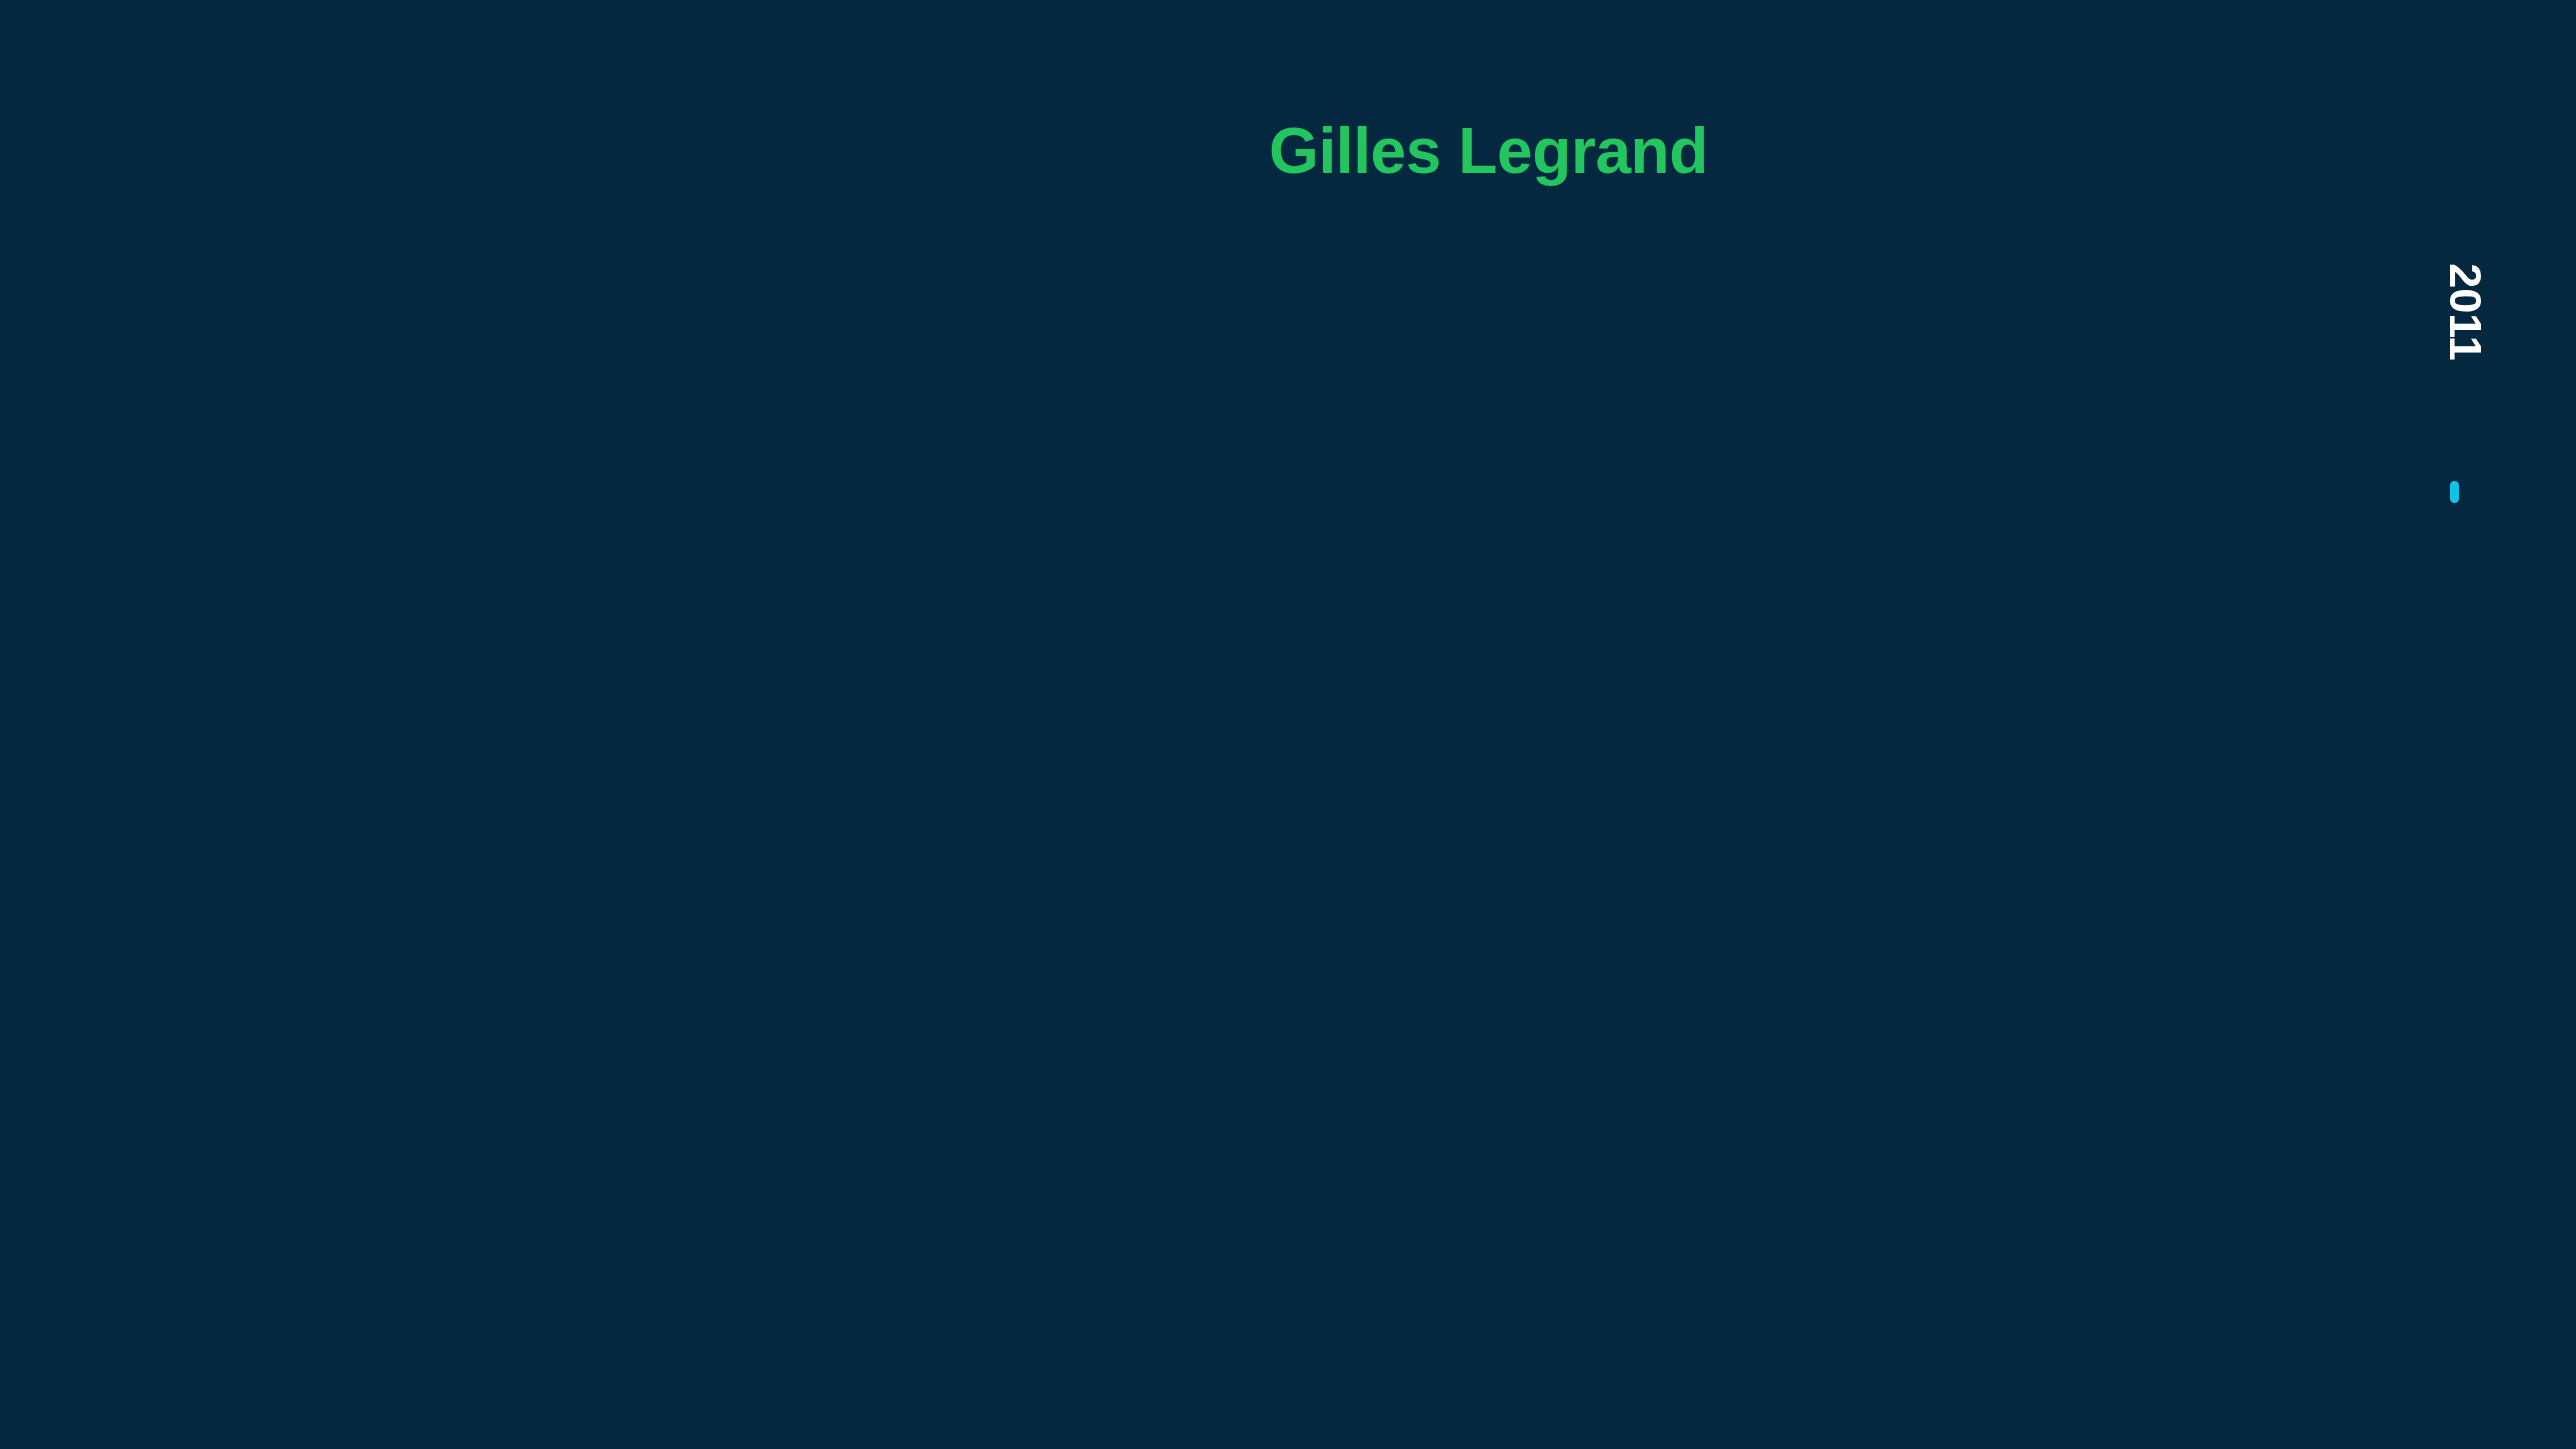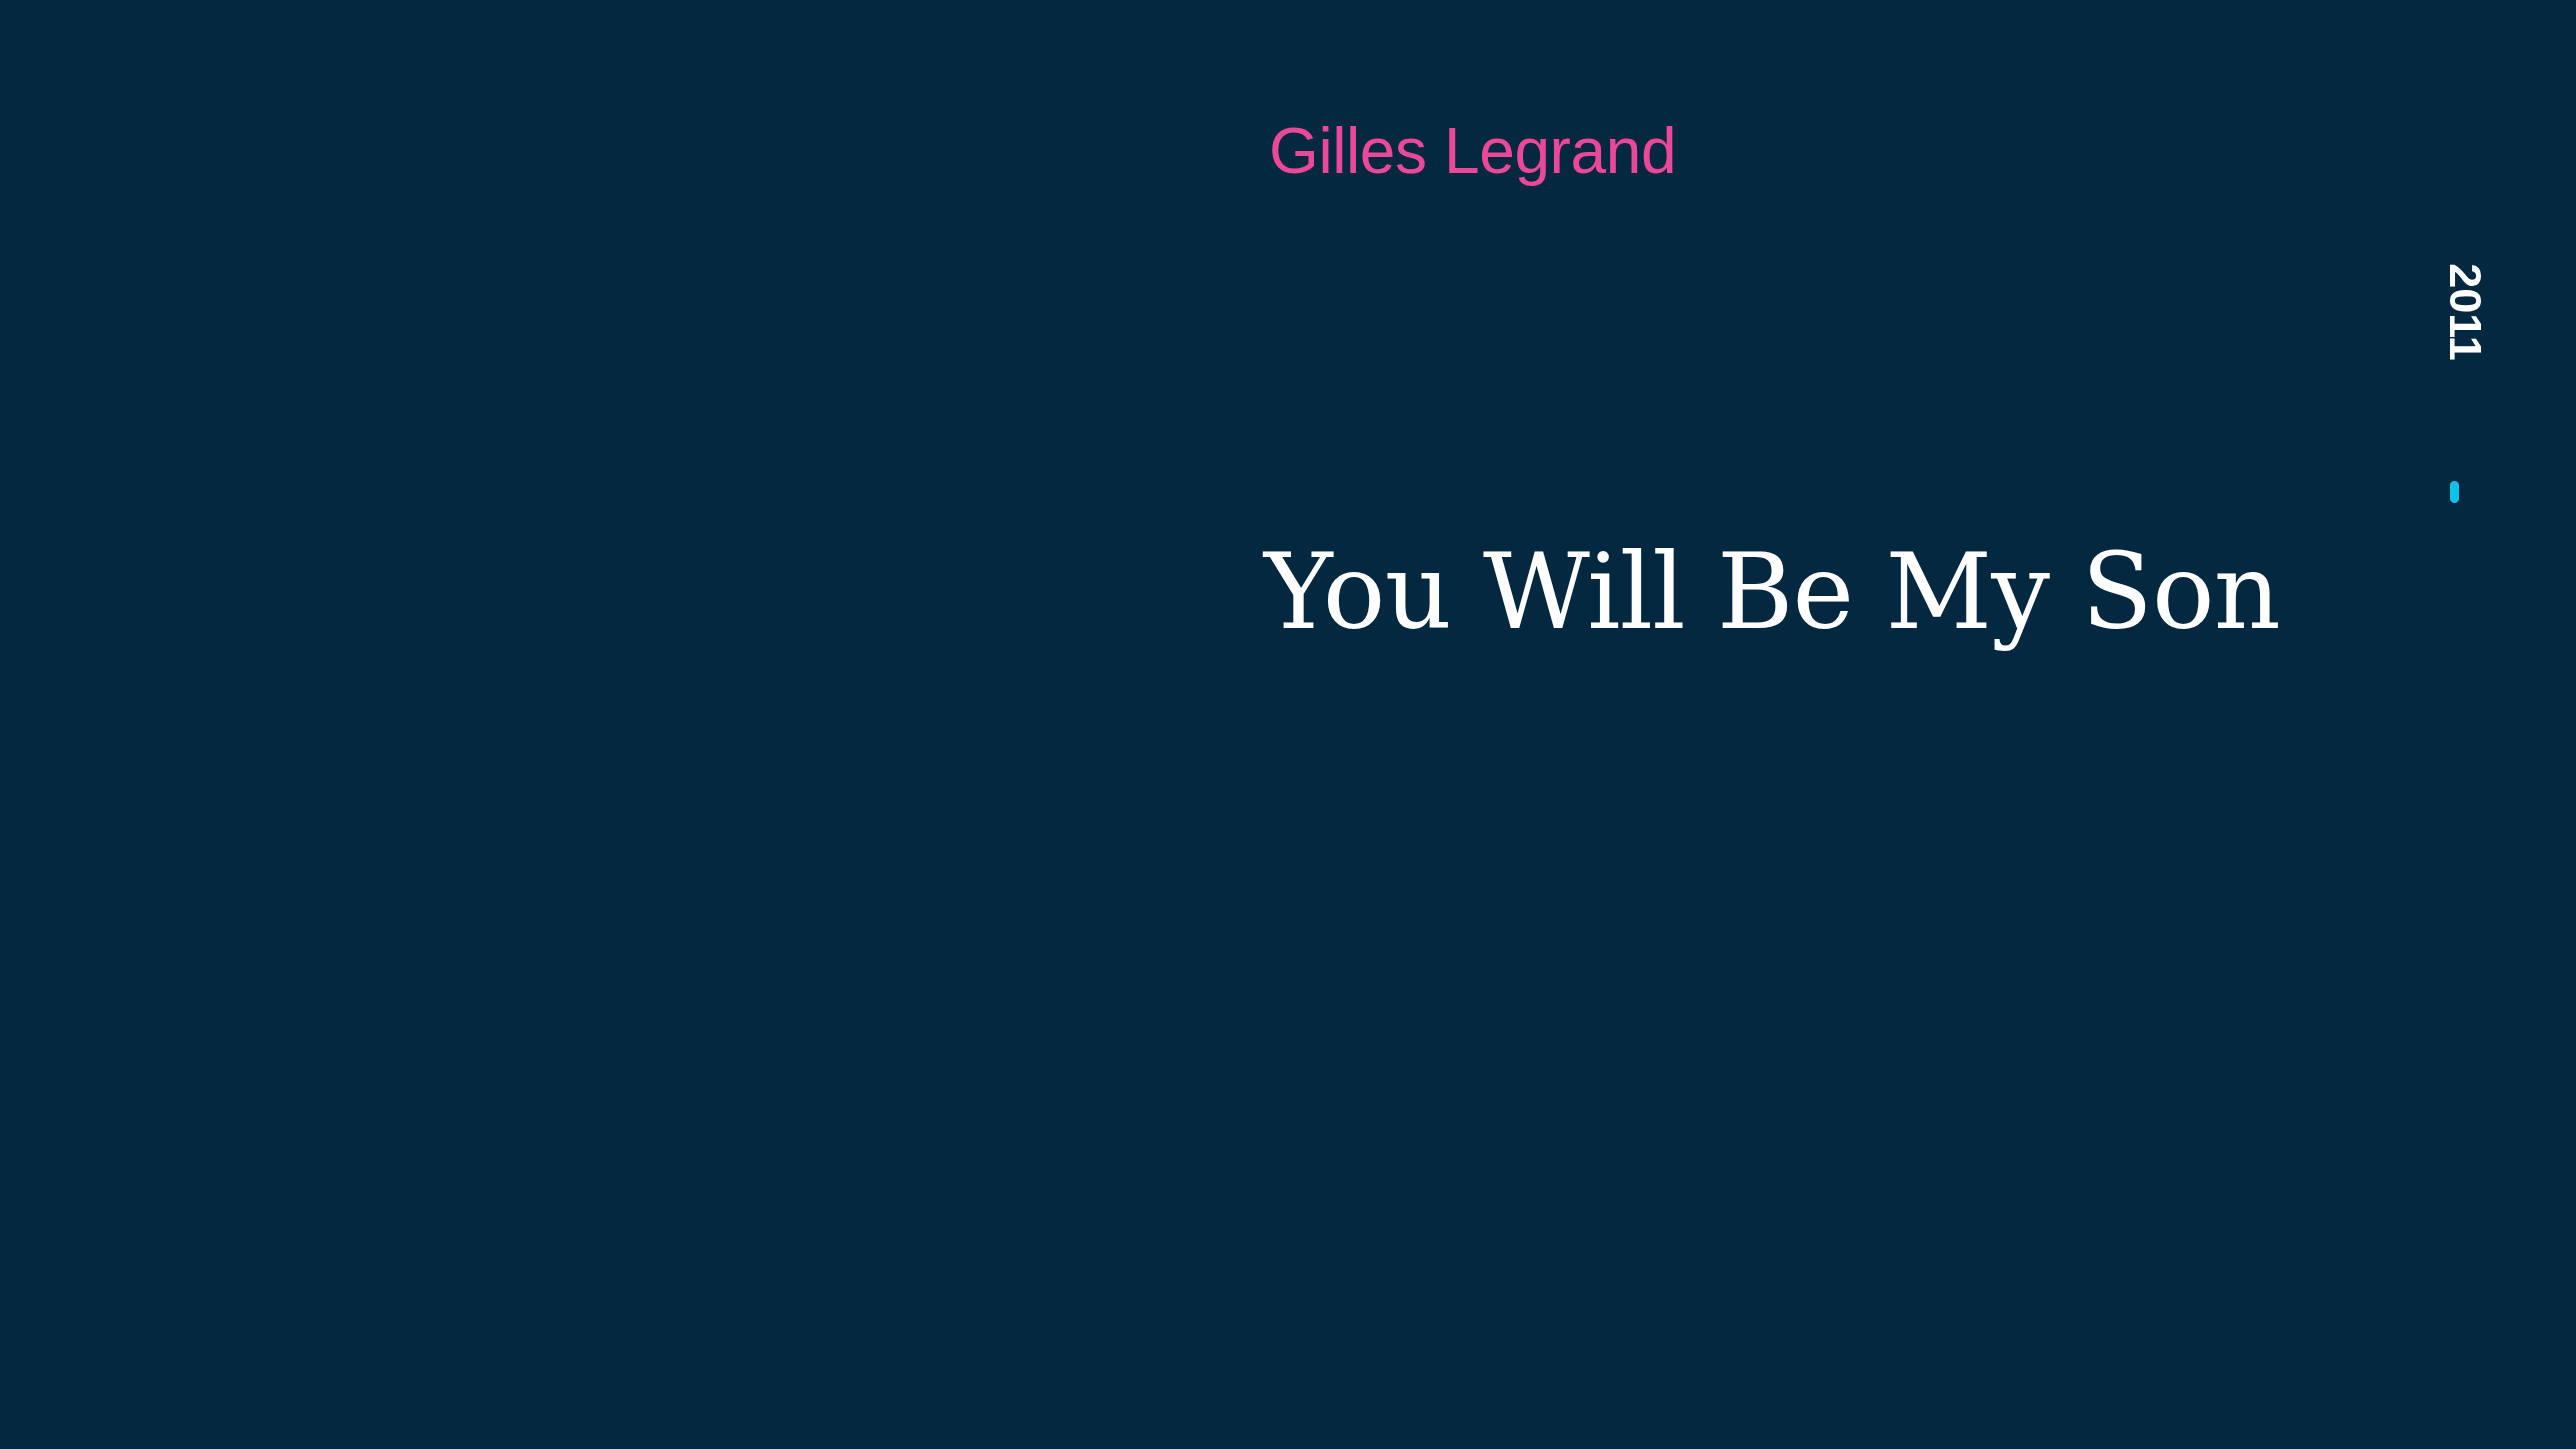--- a/index.html
+++ b/index.html
@@ -16,25 +16,25 @@
     font-family: "Liberation Sans", sans-serif;
     -webkit-font-smoothing: antialiased;
   }
 
   
   #director {
     position: absolute;
     left: 1269px;
     top: 119px;
     font-family: "Liberation Sans", sans-serif;
-    font-weight: normal;
+    font-weight: bold;
     font-size: 64px;
     line-height: 1;
     letter-spacing: -0.4px;
-    color: #ec4899;
+    color: #22c55e;
     white-space: nowrap;
   }
 
   
   #film-title {
     position: absolute;
     left: 1264px;
     top: 470px;
     font-family: "DejaVu Serif", "Liberation Serif", serif;
     font-weight: normal;
@@ -79,21 +79,20 @@
     background: #0fc3e8;
   }
 </style>
 </head>
 <body>
 
 <div id="poster">
 
   <div id="director">Gilles Legrand</div>
 
-  <h1 id="film-title">You Will Be My Son</h1>
 
   <div id="year-rail">
     <span id="year">2011</span>
   </div>
 
   <div id="year-mark"></div>
 
 </div>
 
 

